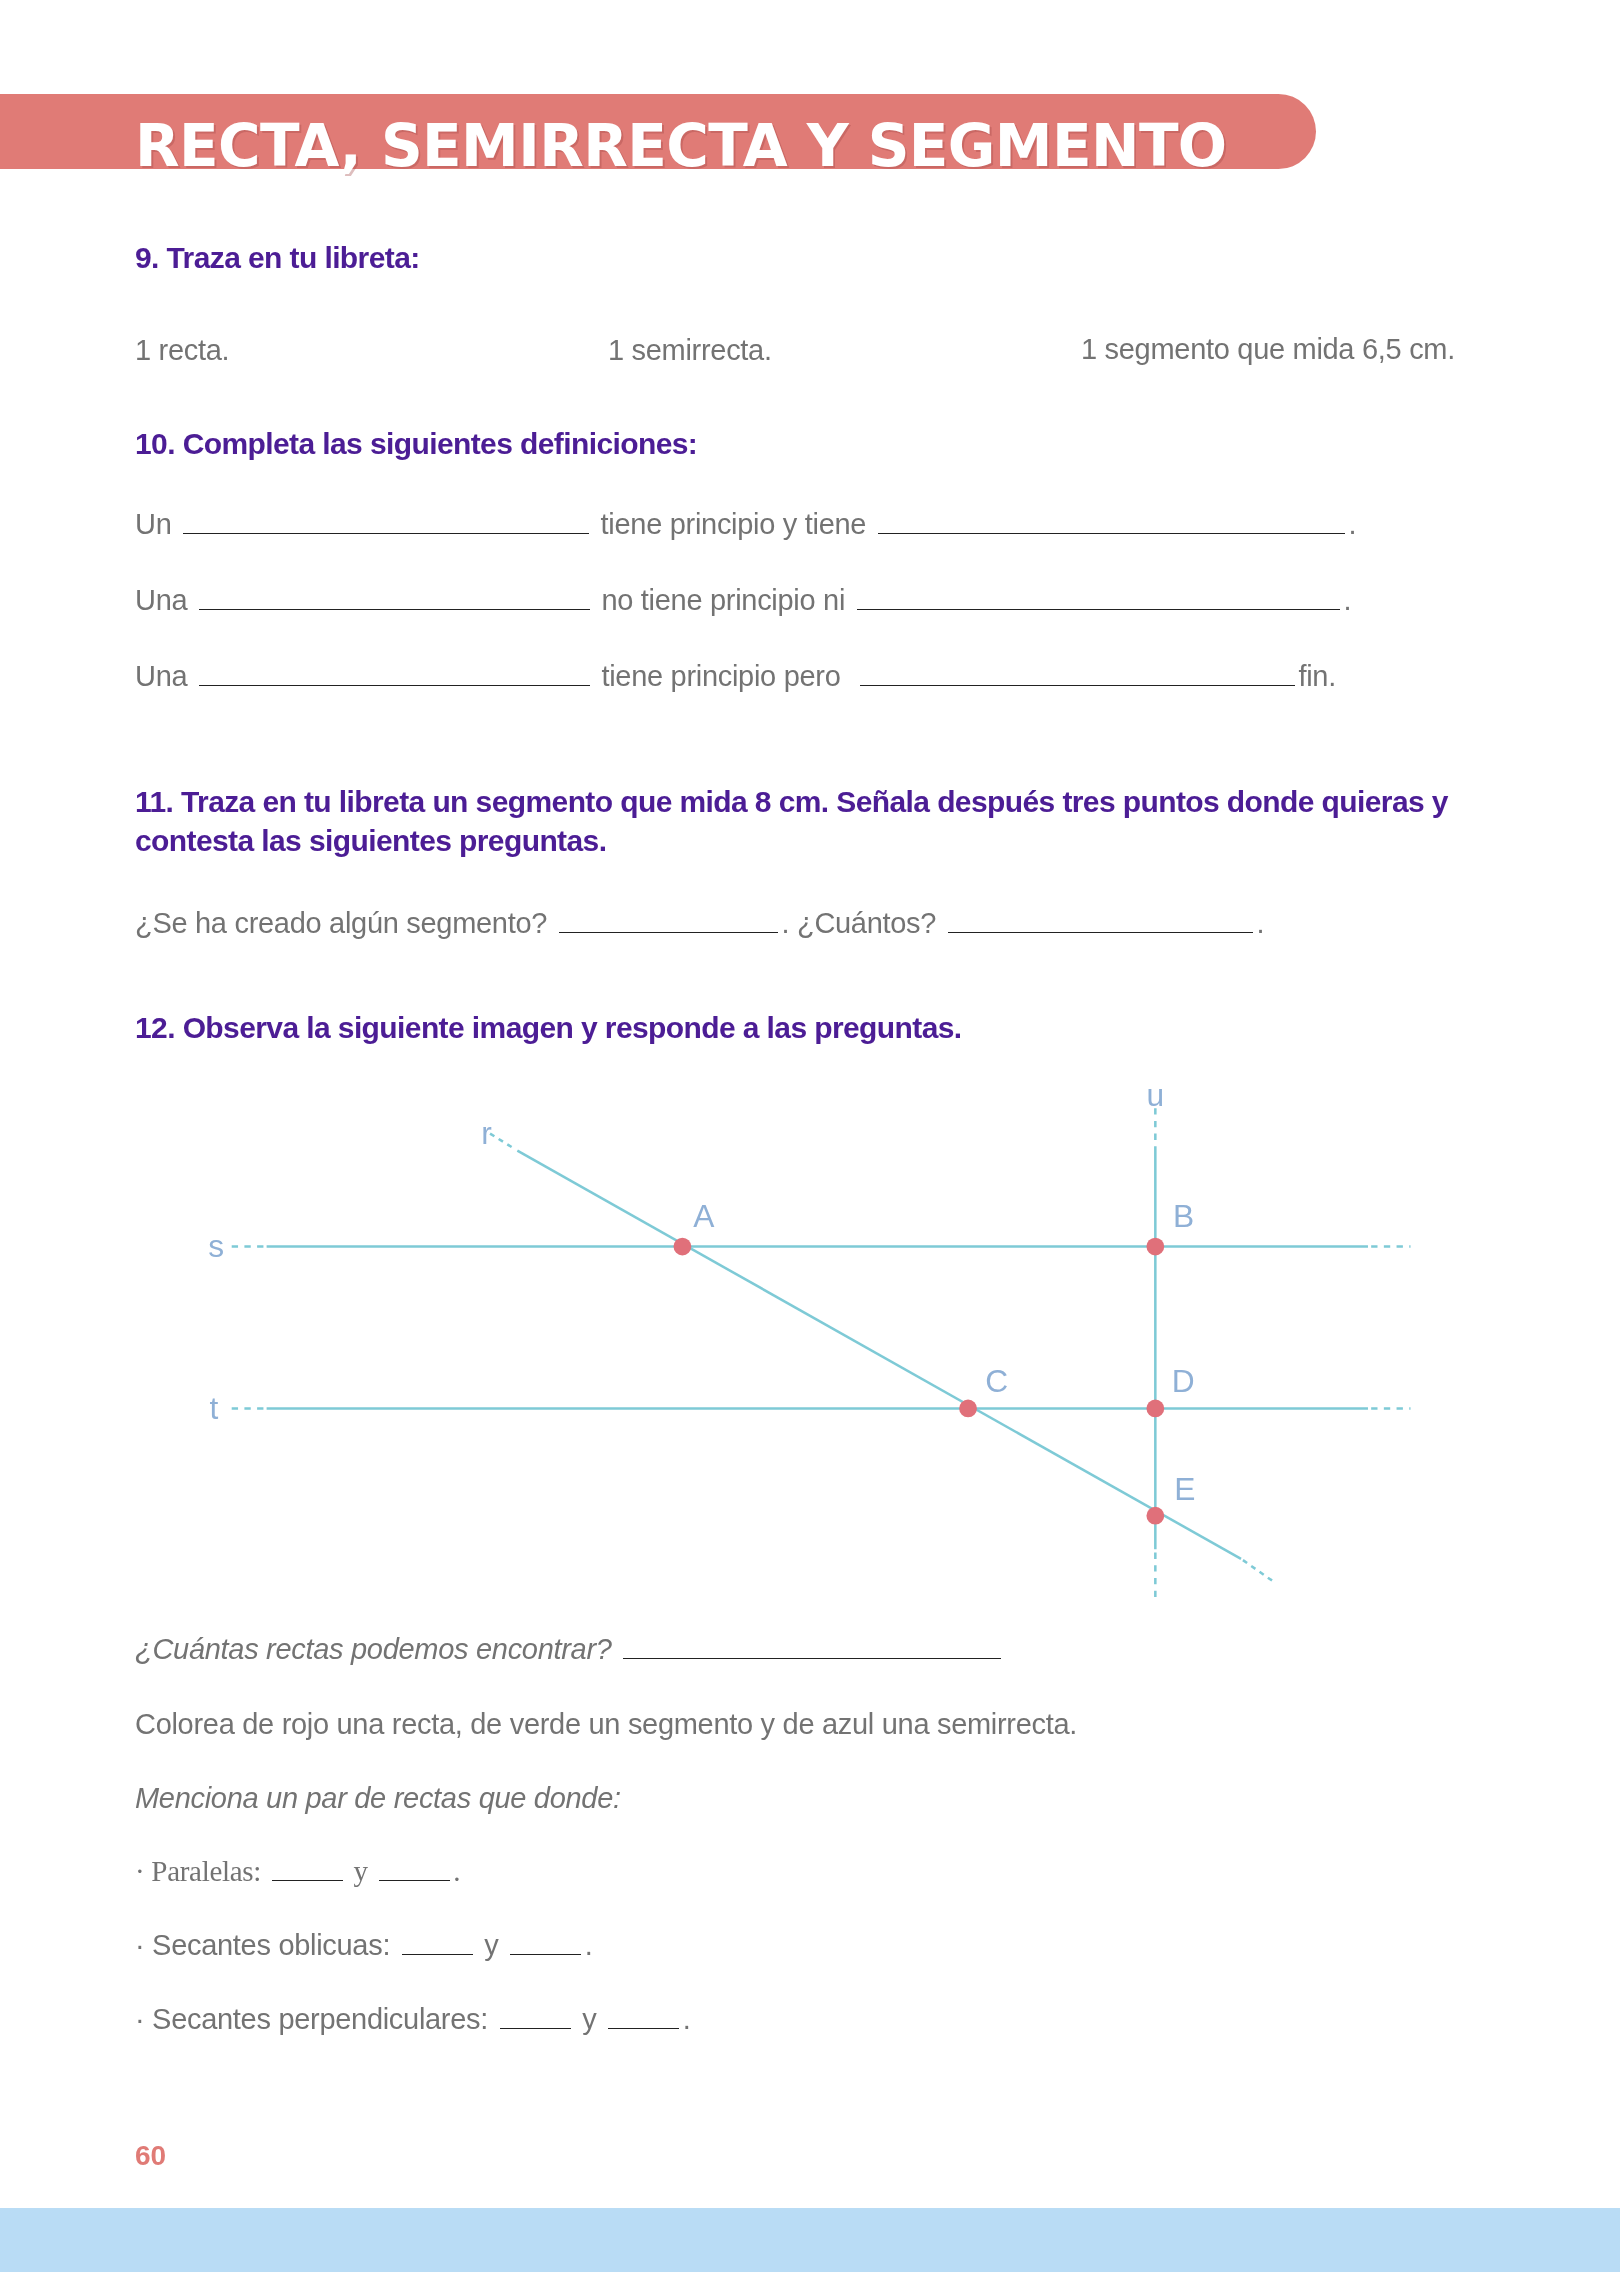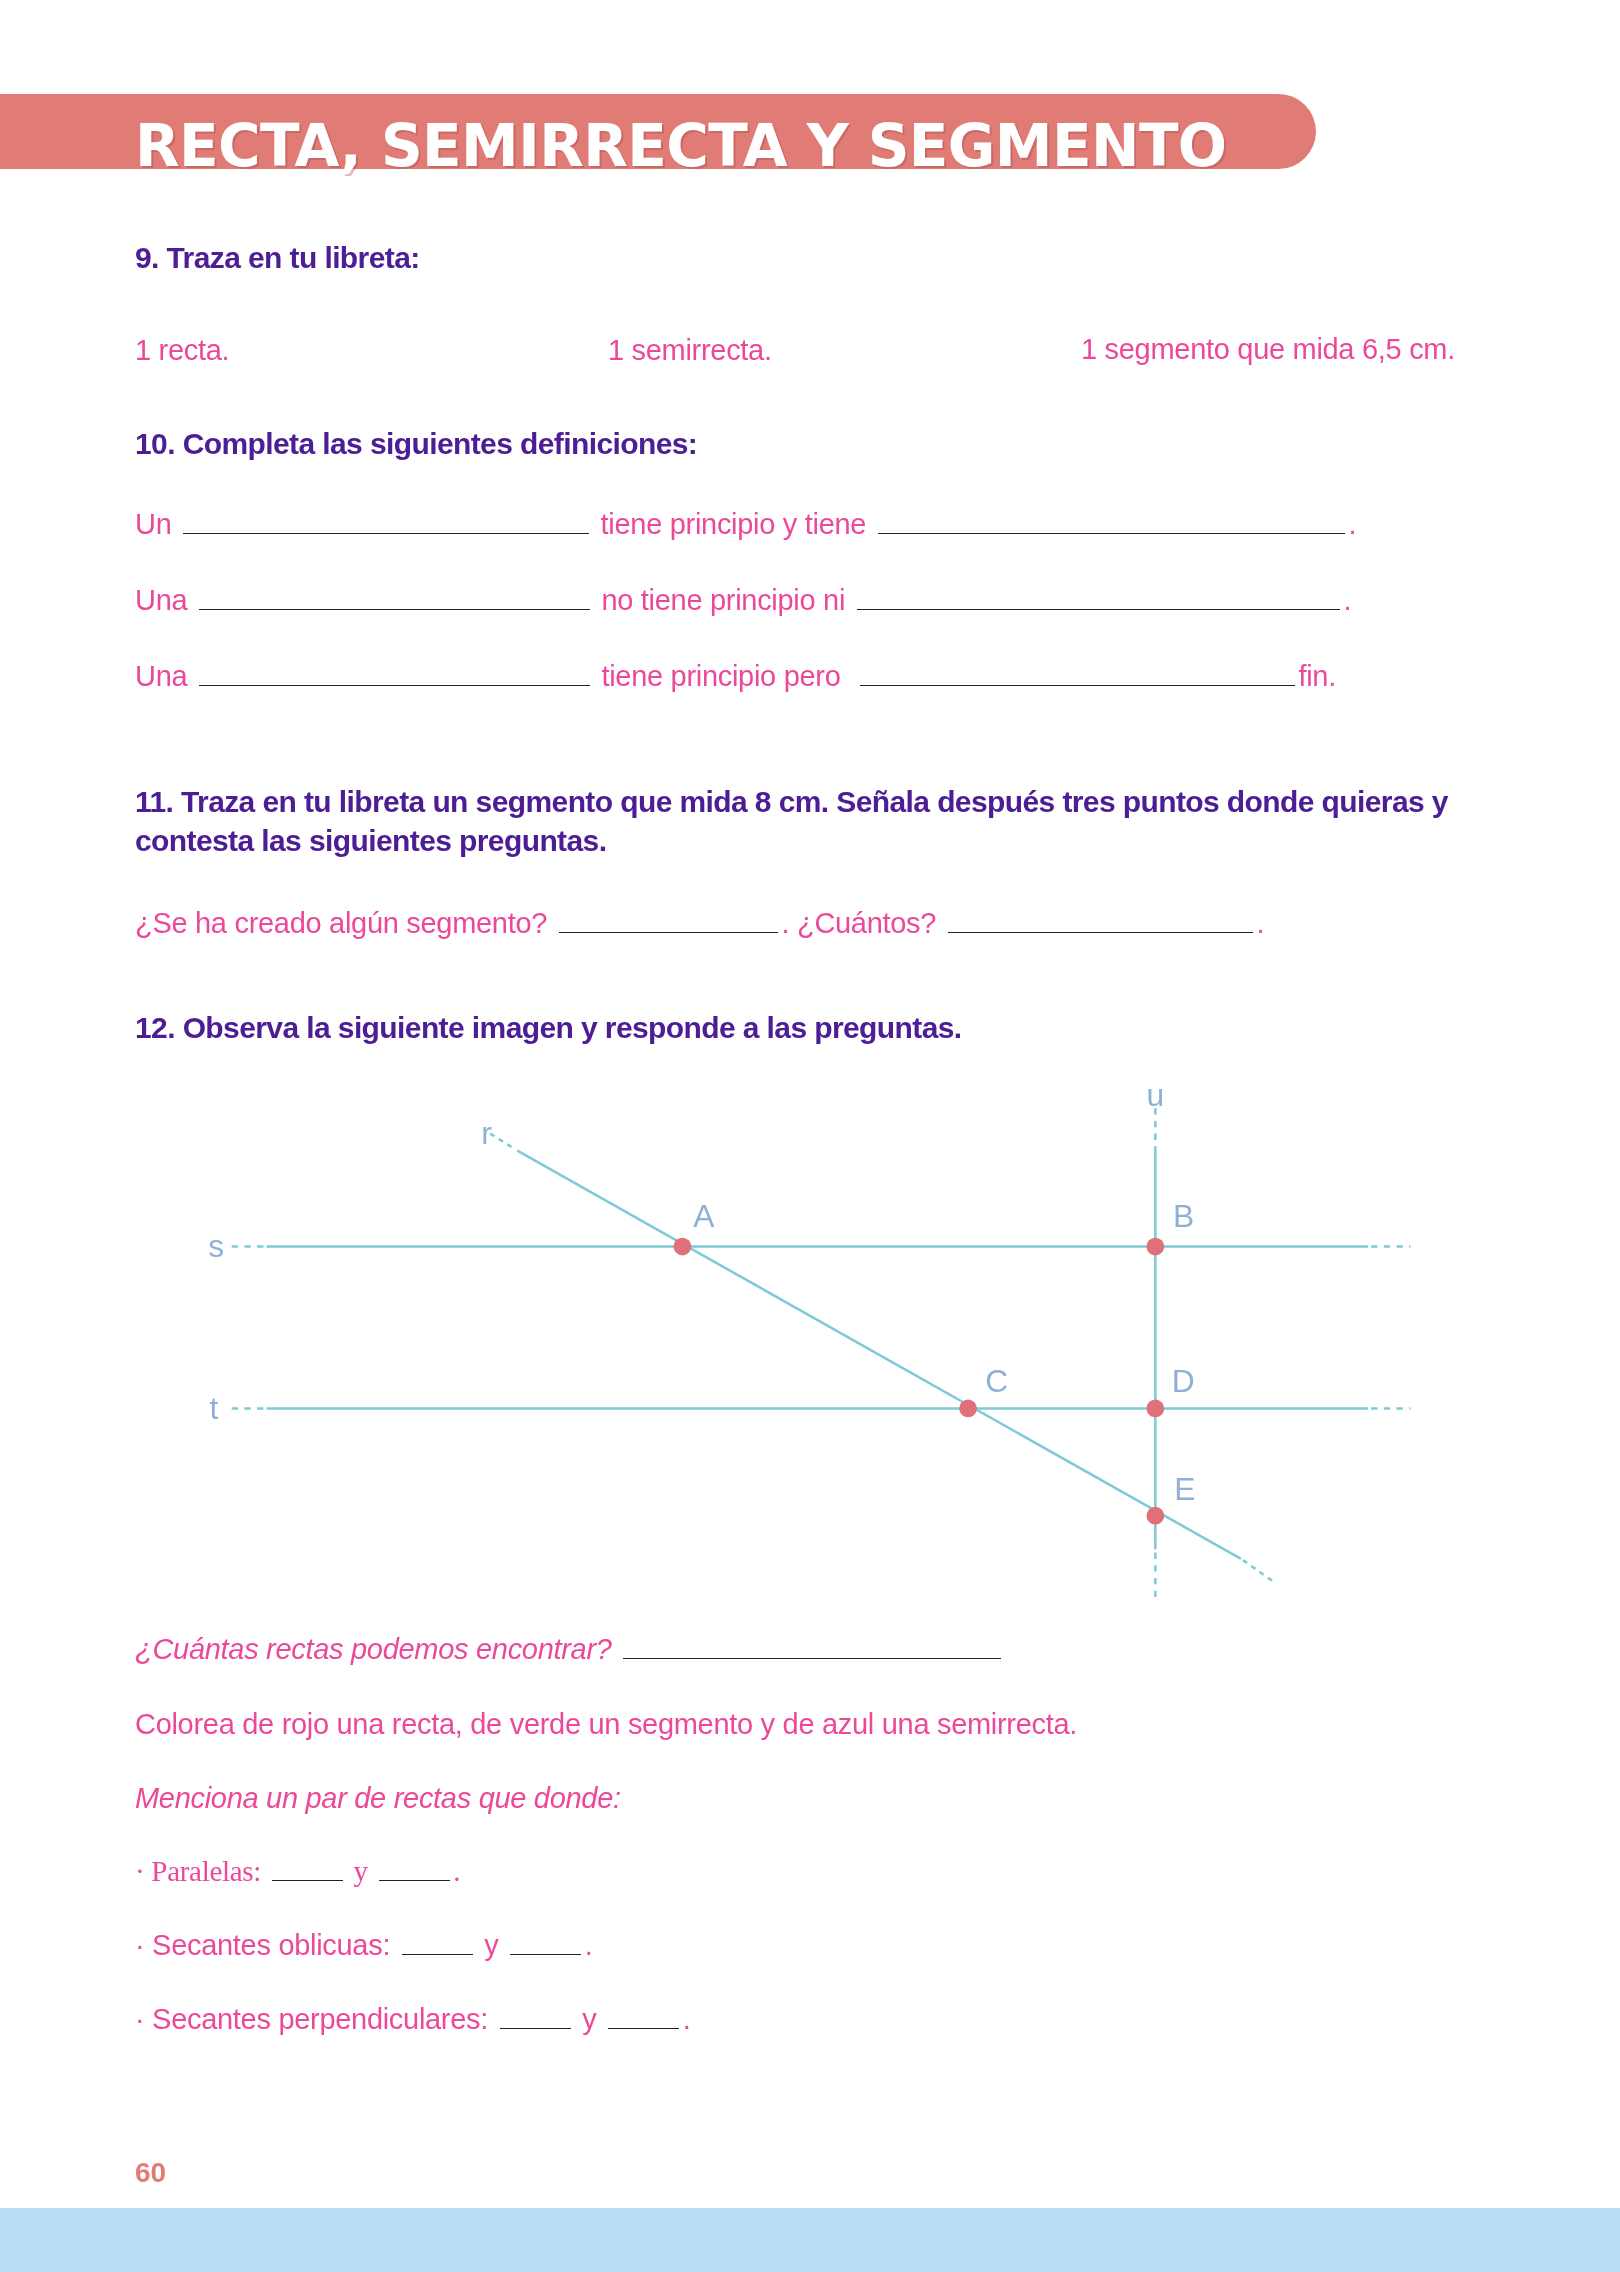--- a/index.html
+++ b/index.html
@@ -5,24 +5,24 @@
   html, body { margin:0; padding:0; }
   body { width:1620px; height:2273px; background:#ffffff; position:relative; overflow:hidden;
          font-family:"Liberation Sans", sans-serif; color:#1a1a1a; }
   .title-bar { position:absolute; left:0; top:94px; width:1316px; height:75px; background:#e07b76;
                border-radius:0 38px 38px 0; }
   .title-text { position:absolute; left:135px; top:109px; font-family:"DejaVu Sans", sans-serif; font-weight:bold;
                 font-size:58px; color:#ffffff; letter-spacing:-0.6px; line-height:75px; white-space:nowrap;
                 text-shadow: 1.9px 1.9px 0 rgba(160,70,70,0.35); }
   .heading { position:absolute; left:135px; font-size:30px; font-weight:bold; color:#4c1d95; letter-spacing:-0.6px; white-space:nowrap; }
   .heading.wrap { white-space:normal; width:1333px; line-height:39px; }
-  .line { position:absolute; font-size:29px; color:#ec4899; white-space:nowrap; letter-spacing:-0.3px; }
+  .line { position:absolute; font-size:29px; color:#737373; white-space:nowrap; letter-spacing:-0.3px; }
   .italic { font-style:italic; }
   .blank { display:inline-block; border-bottom:1.9px solid #222; height:0; vertical-align:baseline; margin:0 3.8px; }
-  .page-num { position:absolute; left:135px; top:2140px; font-size:28px; font-weight:bold; color:#e07b76;margin-top:17px; }
+  .page-num { position:absolute; left:135px; top:2140px; font-size:28px; font-weight:bold; color:#e07b76; }
   .footer-band { position:absolute; left:0; top:2208px; width:1620px; height:64px; background:#b9dcf5; }
   svg.diagram { position:absolute; left:0; top:0; }
   .lbl { font-family:"Liberation Sans", sans-serif; font-size:50px; fill:#8fb0d6; }
 </style>
 </head>
 <body>
 
 <div class="title-bar"></div>
 <div class="title-text">RECTA, SEMIRRECTA Y SEGMENTO</div>
 

